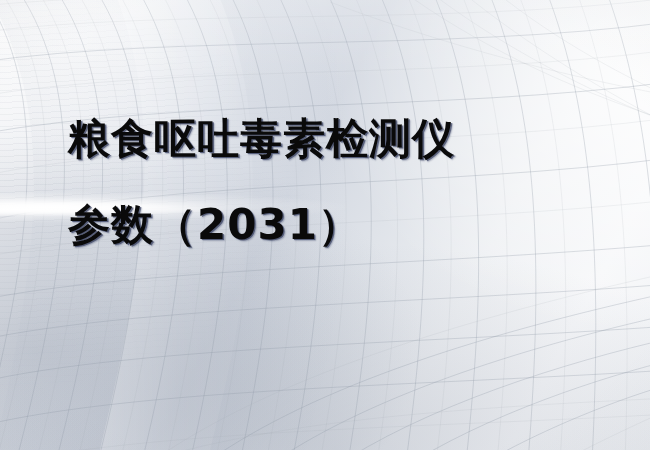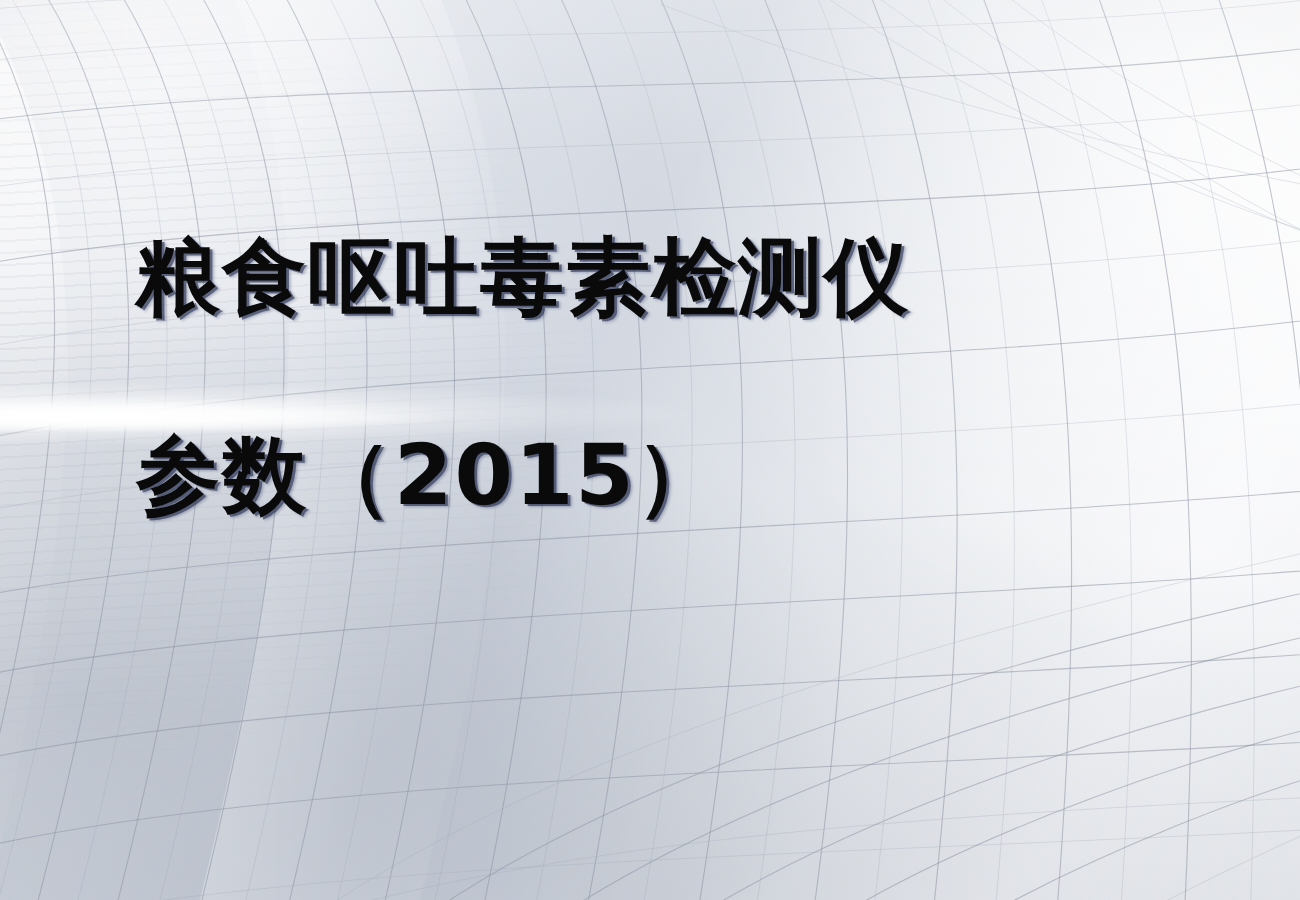--- a/index.html
+++ b/index.html
@@ -146,21 +146,21 @@
     font-weight: 700;
     font-size: 42px;
     line-height: 1;
     letter-spacing: 1px;
     white-space: nowrap;
     text-shadow:
        1.4px 0.9px 0 rgba(24,32,70,0.55),
        2.2px 1.6px 1.4px rgba(30,40,80,0.28);
   }
 
-  .title-line.line-1 { margin-bottom: 57px; }
+  .title-line.line-1 { margin-bottom: 44px; }
 </style>
 </head>
 <body>
 
 <div id="poster">
 
   <div class="bg-layer bg-base"></div>
   <div class="bg-layer bg-shade-a"></div>
   <div class="bg-layer bg-shade-b"></div>
   <div class="bg-layer bg-shade-c"></div>
@@ -253,16 +253,16 @@
     </svg>
   </div>
 
   <div class="bg-layer bg-stripes"></div>
   <div class="bg-layer bg-glare"></div>
   <div class="bg-layer bg-glare2"></div>
   <div class="bg-layer bg-vignette"></div>
 
   <div class="title-block">
     <div class="title-line line-1">粮食呕吐毒素检测仪</div>
-    <div class="title-line line-2">参数（2015）</div>
+    <div class="title-line line-2">参数（2031）</div>
   </div>
 
 </div>
 
 </body></html>

